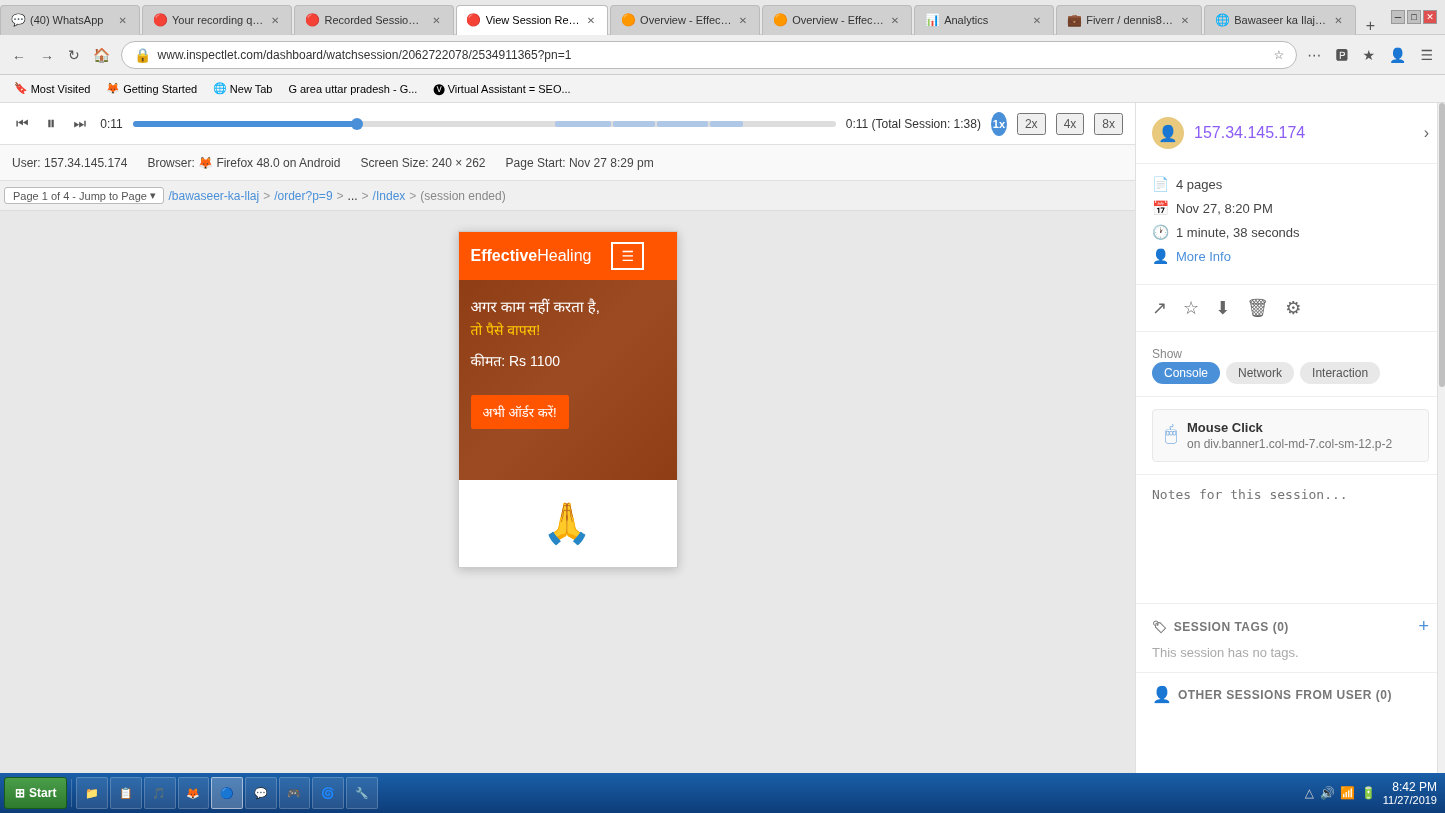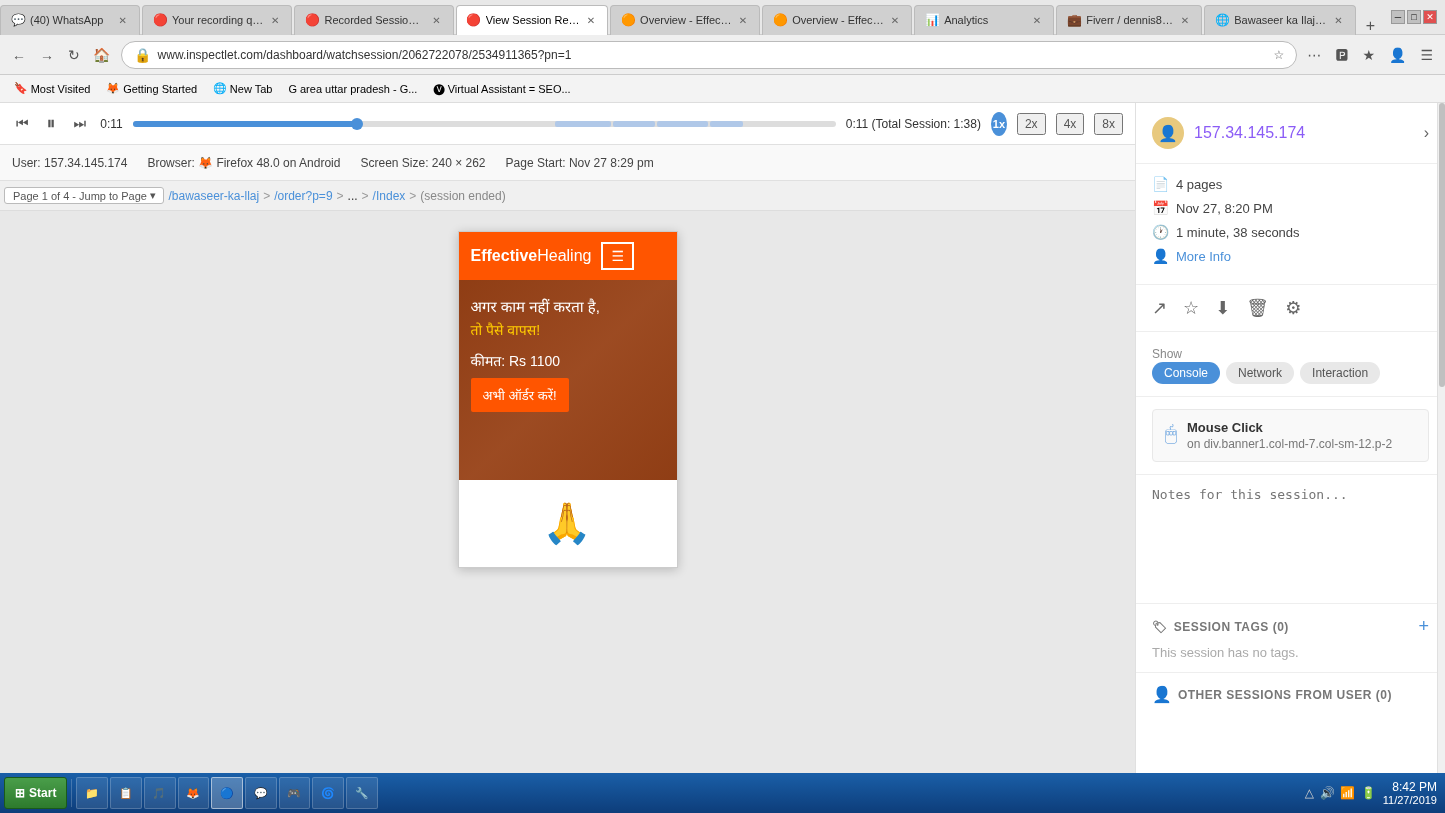--- a/index.html
+++ b/index.html
@@ -105,40 +105,40 @@
     
     .preview-area {
       flex: 1; display: flex; align-items: flex-start; justify-content: center;
       background: #e8e8e8; overflow: hidden; padding-top: 20px;
     }
     .mobile-preview {
       width: 220px; background: #fff; border: 1px solid #ccc;
       box-shadow: 0 2px 10px rgba(0,0,0,0.2); overflow: hidden;
     }
     .site-header {
-      background: #ff5500; padding: 10px 12px; display: flex; align-items: center; gap: 10px;
+      background: #ff5500; padding: 10px 12px; display: flex; align-items: center; gap: 20px;
     }
     .site-logo { color: #fff; font-size: 16px; font-weight: bold; }
     .site-logo span { color: #fff; font-weight: 400; }
     .hamburger-btn {
       background: transparent; border: 2px solid #fff; color: #fff;
       padding: 4px 8px; cursor: pointer; font-size: 14px;
     }
     .hero-section {
       background: #cc4400; padding: 16px 12px; color: #fff; font-size: 14px;
       position: relative; min-height: 200px;
     }
     .hero-bg {
       position: absolute; inset: 0; background: linear-gradient(135deg, #333 0%, #555 50%, #333 100%);
       opacity: 0.4;
     }
     .hero-content { position: relative; z-index: 1; }
     .hero-text1 { font-size: 15px; color: #fff; margin-bottom: 4px; }
     .hero-text2 { color: #ffcc00; font-size: 14px; margin-bottom: 12px; }
-    .hero-price { font-size: 14px; color: #fff; margin-bottom: 8px; }
+    .hero-price { font-size: 14px; color: #fff; margin-bottom: 25px; }
     .hero-btn {
       background: #ff5500; color: #fff; border: none; padding: 8px 12px;
       font-size: 13px; cursor: pointer; border-radius: 2px;
     }
     .icon-section {
       display: flex; justify-content: center; align-items: center;
       padding: 20px; background: #fff;
     }
     .hands-icon { font-size: 40px; color: #ff5500; }
 

